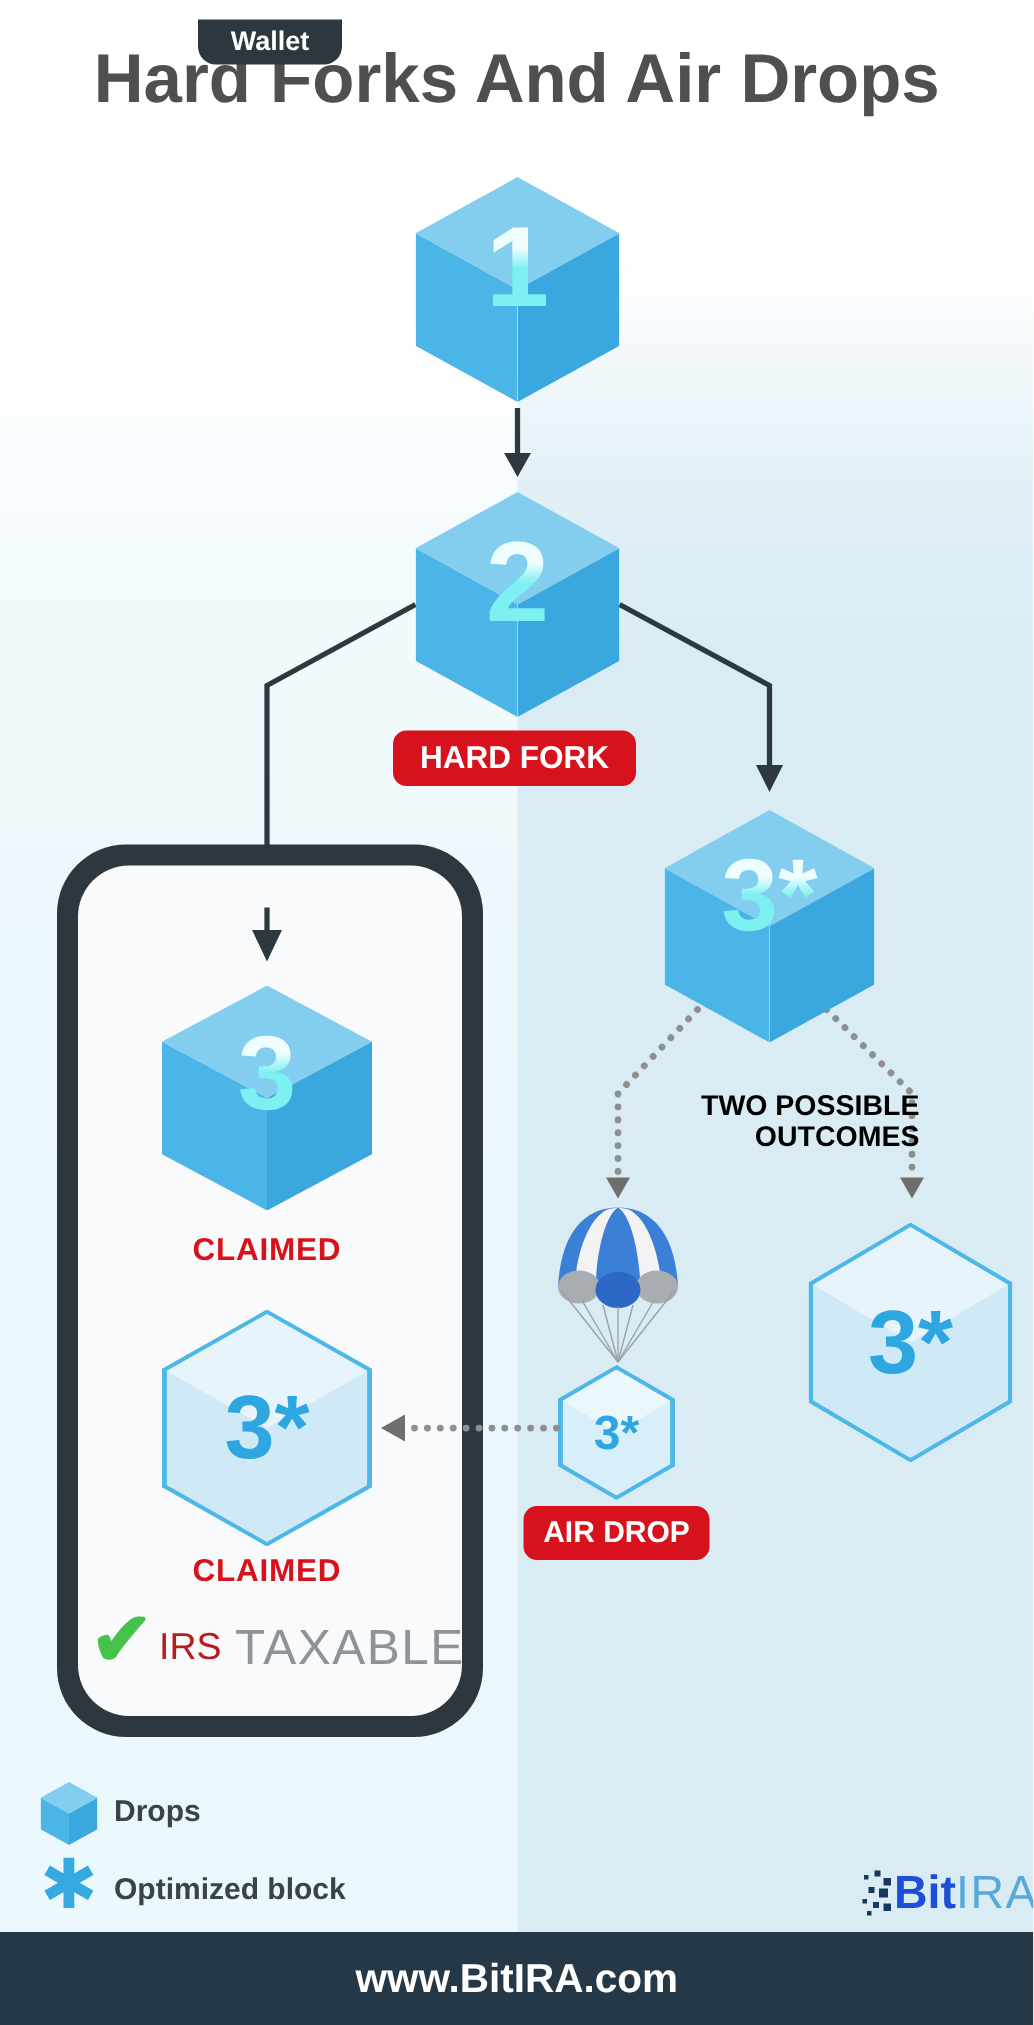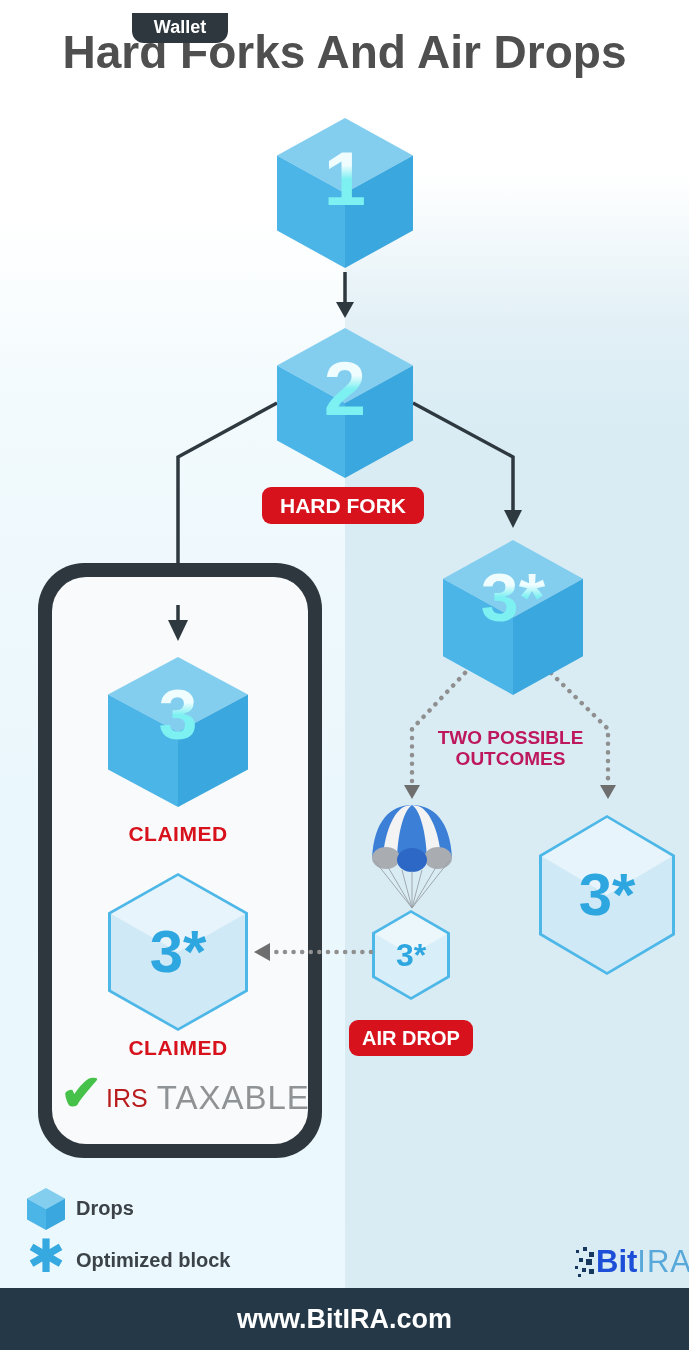--- a/index.html
+++ b/index.html
@@ -47,22 +47,22 @@
 
   
   .phone{position:absolute;left:38px;top:563px;width:284px;height:595px;background:#2e373e;
     border-radius:46px;z-index:2;}
   .phone-screen{position:absolute;left:14px;top:14px;right:14px;bottom:14px;background:#f9fafb;
     border-radius:34px;}
   .phone-notch{position:absolute;left:50%;top:13px;transform:translateX(-50%);width:96px;height:30px;
     background:#2e373e;border-radius:0 0 12px 12px;color:#ffffff;font-size:18px;font-weight:bold;
     text-align:center;line-height:28px;z-index:3;}
 
-  .outcomes{position:absolute;left:408px;top:727px;width:205px;z-index:2;text-align:center;
-    color:#be185d;font-weight:800;font-size:19px;line-height:21px;}
+  .outcomes{position:absolute;left:408px;top:727px;width:205px;z-index:2;text-align:right;
+    color:#000000;font-weight:800;font-size:19px;line-height:21px;}
 
   .irs-row{position:absolute;left:58px;top:1072px;width:254px;height:52px;z-index:3;
     display:flex;align-items:center;justify-content:center;}
   .check{font-size:50px;color:#46c24a;font-weight:bold;margin-right:4px;margin-top:-10px;}
   .irs{font-size:25px;font-weight:normal;color:#b91c1c;}
   .taxable{font-size:33px;font-weight:400;color:#8f9396;margin-left:9px;letter-spacing:1px;}
 
   
   .legend-label{position:absolute;z-index:2;font-size:20px;font-weight:700;color:#3b4248;}
   .ast-icon{position:absolute;left:24px;top:1232px;width:44px;height:48px;z-index:2;
@@ -174,21 +174,21 @@
     </g>
   </svg>
 
   <div class="hexa" style="left:372px;top:910px;width:78px;height:90px;">
     <div class="hx-border"></div>
     <div class="hx-fill" style="background:#d8eef8;"></div>
     <div class="hx-topface"></div>
     <div class="hx-num" style="font-size:32px;">3*</div>
   </div>
 
-  <div class="badge" style="left:349px;top:1004px;width:124px;height:36px;font-size:20px;line-height:36px;margin-top:16px;">AIR DROP</div>
+  <div class="badge" style="left:349px;top:1004px;width:124px;height:36px;font-size:20px;line-height:36px;">AIR DROP</div>
 
   <div class="hexa" style="left:539px;top:815px;width:136px;height:160px;">
     <div class="hx-border"></div>
     <div class="hx-fill"></div>
     <div class="hx-topface"></div>
     <div class="hx-num" style="font-size:60px;">3*</div>
   </div>
 
   <div class="cube" style="left:27px;top:1188px;width:38px;height:42px;">
     <div class="face f-top"></div>

